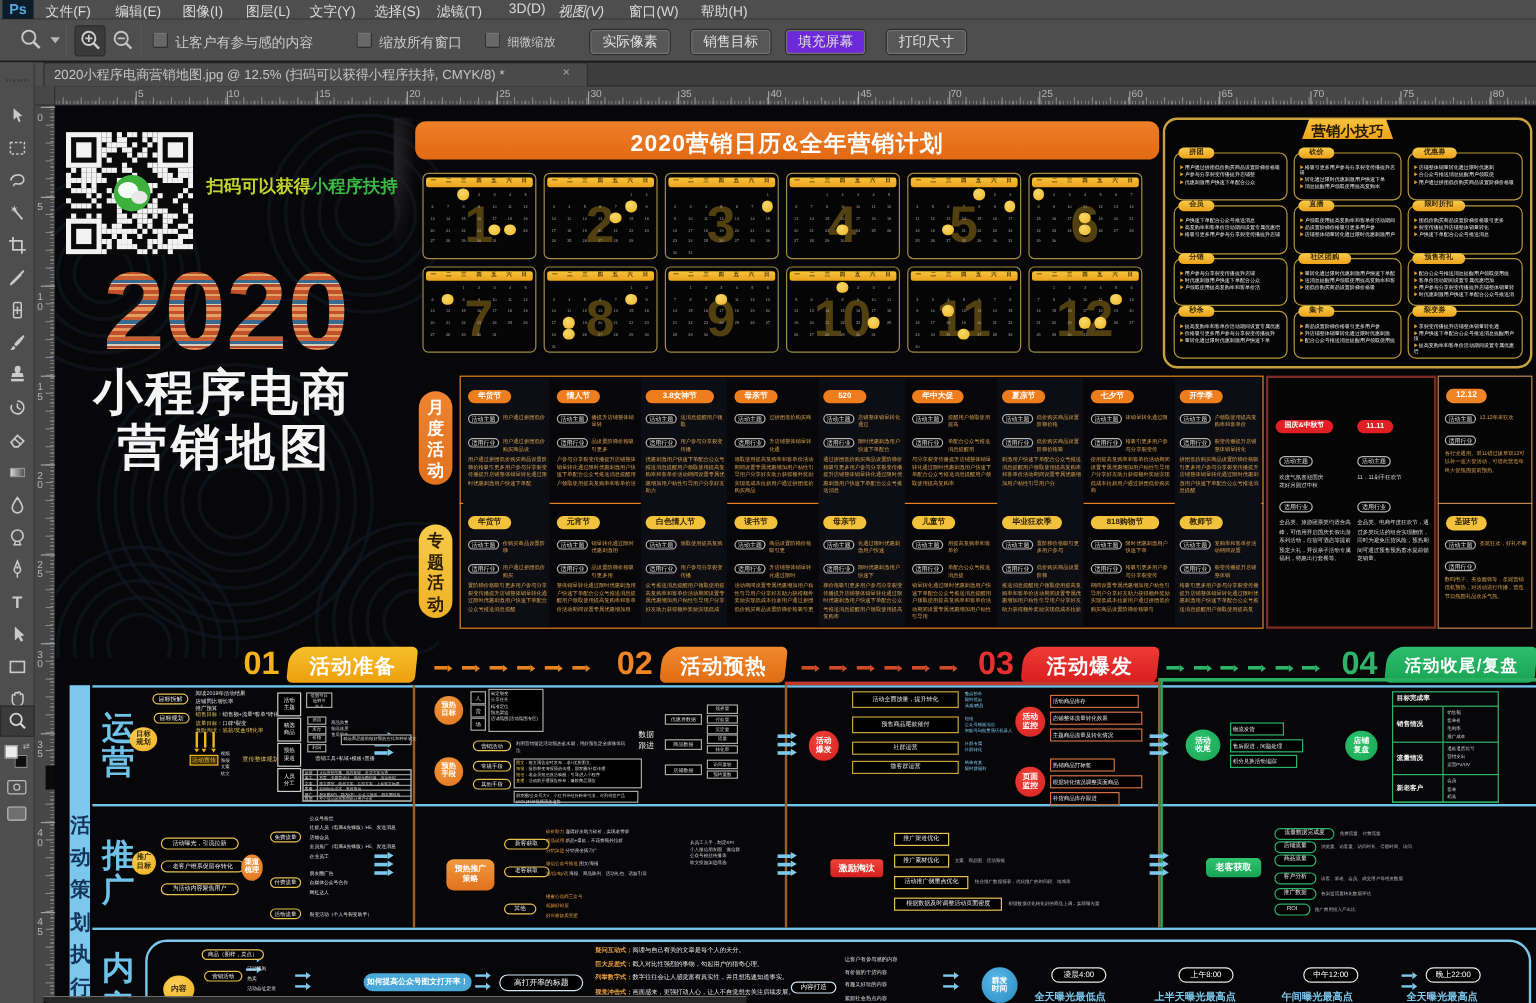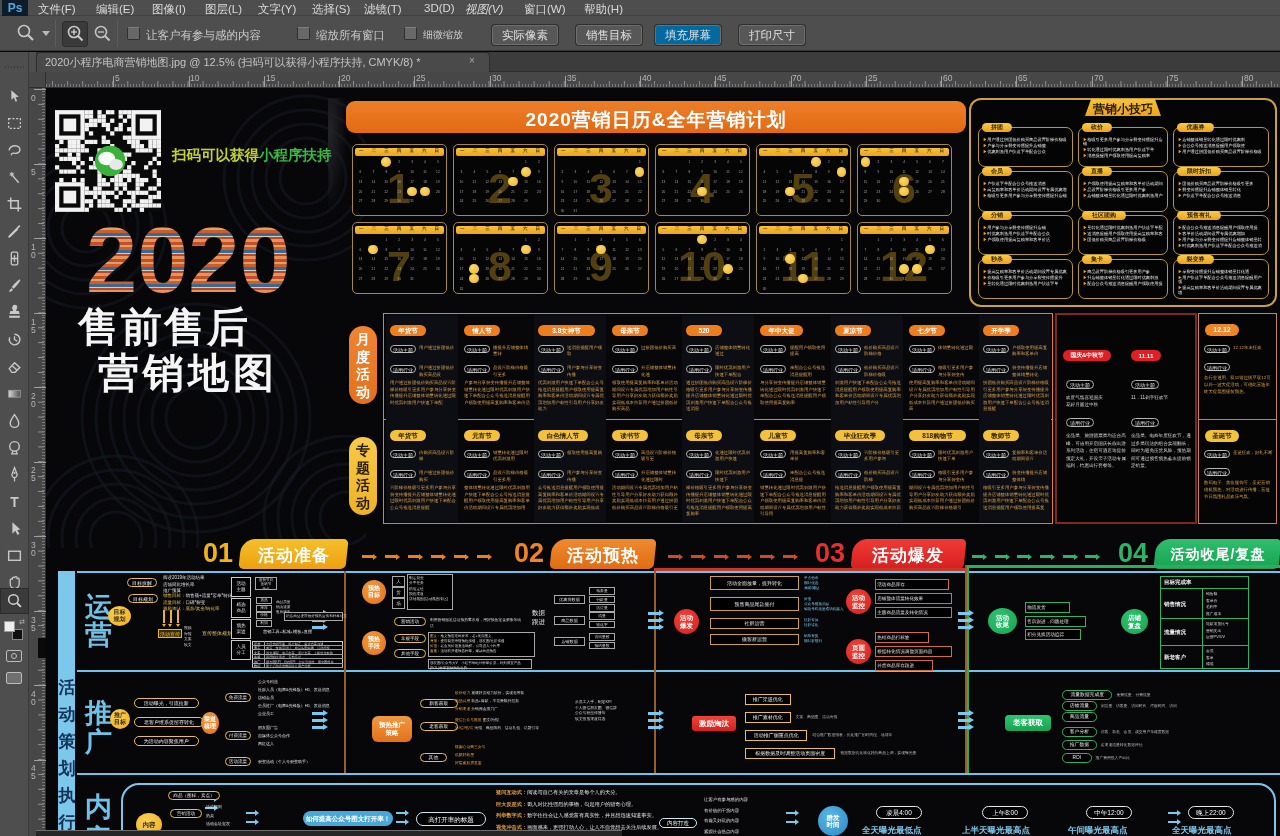--- a/index.html
+++ b/index.html
@@ -42,21 +42,21 @@
   </svg>
 <div class="a" style="left:117px;top:20px;width:1px;height:27px;background:#3c3c3c;border-right:1px solid #5c5c5c;"></div>
 <div class="a" style="left:127px;top:27px;width:13px;height:13px;background:#686868;border-radius:2px;border:1px solid #2f2f2f;border-top-color:#7e7e7e;"></div>
 <div class="tx" style="left:146px;top:28px;font-size:11.5px;color:#cbcbcb;">让客户有参与感的内容</div>
 <div class="a" style="left:297px;top:27px;width:13px;height:13px;background:#686868;border-radius:2px;border:1px solid #2f2f2f;border-top-color:#7e7e7e;"></div>
 <div class="tx" style="left:316px;top:28px;font-size:11.5px;color:#cbcbcb;">缩放所有窗口</div>
 <div class="a" style="left:404px;top:27px;width:13px;height:13px;background:#686868;border-radius:2px;border:1px solid #2f2f2f;border-top-color:#7e7e7e;"></div>
 <div class="tx" style="left:423px;top:28px;font-size:10px;color:#cbcbcb;">细微缩放</div>
 <div class="a" style="left:492px;top:25px;width:66px;height:20px;background:#575757;border:1px solid #6f6f6f;box-shadow:0 0 0 1px #2e2e2e;border-radius:3px;color:#e0e0e0;font-size:11.5px;text-align:center;line-height:18px;">实际像素</div>
 <div class="a" style="left:576px;top:25px;width:66px;height:20px;background:#575757;border:1px solid #6f6f6f;box-shadow:0 0 0 1px #2e2e2e;border-radius:3px;color:#e0e0e0;font-size:11.5px;text-align:center;line-height:18px;">销售目标</div>
-<div class="a" style="left:655px;top:25px;width:66px;height:20px;background:#0369a1;border:1px solid #6f6f6f;box-shadow:0 0 0 1px #2e2e2e;border-radius:3px;color:#e0e0e0;font-size:11.5px;text-align:center;line-height:18px;">填充屏幕</div>
+<div class="a" style="left:655px;top:25px;width:66px;height:20px;background:#6d28d9;border:1px solid #6f6f6f;box-shadow:0 0 0 1px #2e2e2e;border-radius:3px;color:#e0e0e0;font-size:11.5px;text-align:center;line-height:18px;">填充屏幕</div>
 <div class="a" style="left:739px;top:25px;width:66px;height:20px;background:#575757;border:1px solid #6f6f6f;box-shadow:0 0 0 1px #2e2e2e;border-radius:3px;color:#e0e0e0;font-size:11.5px;text-align:center;line-height:18px;">打印尺寸</div>
 <div class="a" style="left:0;top:52px;width:1280px;height:20px;background:#3c3c3c;border-bottom:1px solid #2d2d2d;"></div>
 <div class="a" style="left:0;top:52px;width:36px;height:20px;background:#4e4e4e;"></div>
 <div class="tx" style="left:3px;top:54px;font-size:8px;color:#c0c0c0;">▶▶</div>
 <div class="a" style="left:36px;top:52px;width:454px;height:20px;background:#4a4a4a;border:1px solid #2d2d2d;border-bottom:none;border-radius:4px 4px 0 0;"></div>
 <div class="tx" style="left:45px;top:55px;font-size:11px;color:#c4c4c4;">2020小程序电商营销地图.jpg @ 12.5% (扫码可以获得小程序扶持, CMYK/8) *</div>
 <div class="tx" style="left:469px;top:55px;font-size:10px;color:#a8a8a8;">×</div>
 <div class="a" style="left:29px;top:72px;width:1251px;height:16px;background:#474747;border-bottom:1px solid #2f2f2f;background-image:linear-gradient(0deg,transparent 0, transparent 0),repeating-linear-gradient(90deg,transparent 0,transparent 14.05px,#909090 14.05px,#909090 15.05px);background-size:auto,15.05px 6px;background-position:9px bottom,9px bottom;background-repeat:repeat-x;"></div>
 <div class="a" style="left:29px;top:84px;width:1251px;height:3px;background-image:repeating-linear-gradient(90deg,transparent 0,transparent 2.01px,#7a7a7a 2.01px,#7a7a7a 3.01px);background-position:9px 0;"></div>
 <div class="tx" style="left:115px;top:73px;font-size:8.5px;color:#b5b5b5;">5</div>
@@ -491,21 +491,21 @@
     <rect x="20" y="2" width="3" height="3" fill="#f2f2f2"></rect>
     <rect x="0" y="17" width="7" height="7" fill="#f2f2f2"></rect>
     <rect x="1" y="18" width="5" height="5" fill="#0a0a0a"></rect>
     <rect x="2" y="19" width="3" height="3" fill="#f2f2f2"></rect>
     <circle cx="13" cy="12" r="3.6" fill="#3cb23c"></circle>
     <ellipse cx="12.2" cy="11.4" rx="2" ry="1.6" fill="#fff" opacity="0.95"></ellipse>
     <ellipse cx="14.4" cy="12.8" rx="1.6" ry="1.3" fill="#e8e8e8"></ellipse>
   </svg>
 <div class="tx" style="left:172px;top:146px;font-size:14.5px;font-weight:bold;"><span style="color:#c3d32e;">扫码可以获得</span><span style="color:#3bb843;">小程序扶持</span></div>
 <div class="tx" style="left:86px;top:208px;width:220px;font-size:92px;font-weight:bold;letter-spacing:0px;background:repeating-linear-gradient(0deg,#c0502a 0 3px,#e8925a 3px 6px,#b04a30 6px 8px,#d8cdb8 8px 9px,#3a6a8e 9px 12px,#cc5c32 12px 15px,#e0a060 15px 17px);-webkit-background-clip:text;background-clip:text;color:transparent;">2020</div>
-<div class="tx" style="left:78px;top:300px;font-size:41px;font-weight:bold;color:#f5f5f5;letter-spacing:2px;">售前售后</div>
+<div class="tx" style="left:78px;top:300px;font-size:41px;font-weight:bold;color:#f5f5f5;letter-spacing:2px;">小程序电商</div>
 <div class="tx" style="left:98px;top:346px;font-size:41px;font-weight:bold;color:#f5f5f5;letter-spacing:4px;">营销地图</div>
 <div class="a" style="left:346px;top:101px;width:620px;height:32px;background:linear-gradient(180deg,#ee7e28,#e26a14);border-radius:9px;"></div>
 <div class="tx" style="left:656px;top:107px;transform:translateX(-50%);font-size:19px;font-weight:bold;color:#fff;letter-spacing:1px;">2020营销日历&amp;全年营销计划</div>
 <div class="a" style="left:352px;top:144px;width:95px;height:72px;background:#050505;border:1px solid #a08a46;border-radius:5px;"></div>
 <div class="a" style="left:355px;top:148px;width:89px;height:8px;background:linear-gradient(180deg,#f6c33c,#eda21c);border-radius:2px;"></div>
 <div class="tx" style="left:355px;top:148px;font-size:4.5px;color:#4a3505;font-weight:bold;"><span style="display:inline-block;width:12.6px;text-align:center;">一</span><span style="display:inline-block;width:12.6px;text-align:center;">二</span><span style="display:inline-block;width:12.6px;text-align:center;">三</span><span style="display:inline-block;width:12.6px;text-align:center;">四</span><span style="display:inline-block;width:12.6px;text-align:center;">五</span><span style="display:inline-block;width:12.6px;text-align:center;">六</span><span style="display:inline-block;width:12.6px;text-align:center;">日</span></div>
 <div class="tx" style="left:399px;top:164px;transform:translateX(-50%);font-size:43px;font-weight:bold;color:#594512;opacity:0.92;">1</div>
 <div class="a" style="left:381.3px;top:157.2px;width:9.5px;height:9.5px;background:radial-gradient(circle at 40% 35%,#f8d96a,#eeb424);border-radius:50%;"></div>
 <div class="tx" style="left:395.7px;top:160.2px;width:7px;text-align:center;font-size:3.2px;color:#a6a6a6;">2</div>
 <div class="tx" style="left:408.6px;top:160.2px;width:7px;text-align:center;font-size:3.2px;color:#a6a6a6;">3</div>

